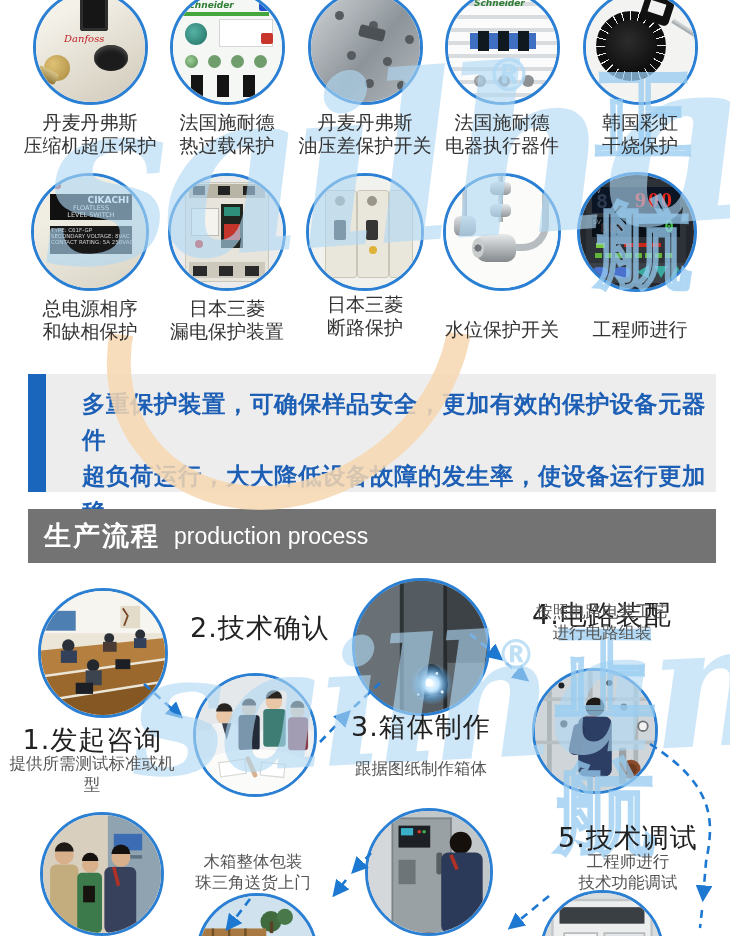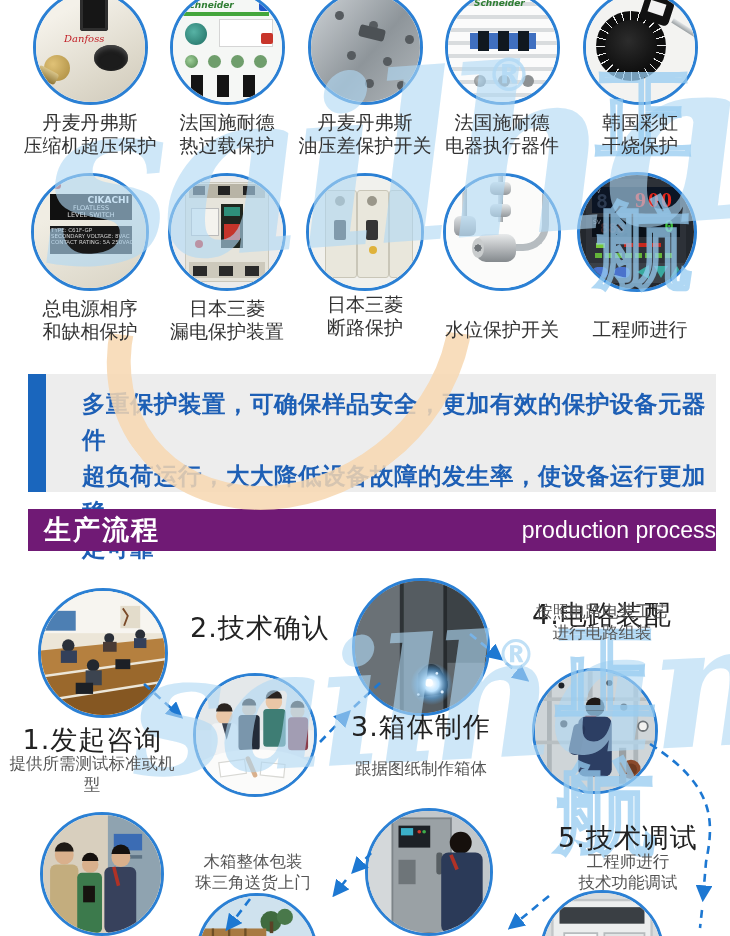--- a/index.html
+++ b/index.html
@@ -135,21 +135,21 @@
   .a-temp .tri{position:absolute;top:91px;width:0;height:0;border-left:7px solid transparent;border-right:7px solid transparent;border-bottom:12px solid #39a89e;}
   .a-temp .tr1{left:56px;transform:rotate(-90deg);} .a-temp .tr2{left:74px;transform:rotate(180deg);} .a-temp .tr3{left:90px;}
 
   
   .banner-bar{left:28px;top:374px;width:18px;height:118px;background:#1a66bd;z-index:4;}
   .banner-box{left:46px;top:374px;width:670px;height:118px;background:#ededed;z-index:4;}
   .banner-text{position:absolute;left:36px;top:12px;width:630px;font-size:23.5px;line-height:36px;
       font-weight:bold;color:#1d5fb5;white-space:pre-line;letter-spacing:0.5px;}
 
   
-  .sec-head{left:28px;top:509px;width:688px;height:42px;background:#701a75;z-index:4;display:flex;align-items:center;justify-content:space-between;}
+  .sec-head{left:28px;top:509px;width:688px;height:54px;background:#737373;z-index:4;display:flex;align-items:center;}
   .sec-zh{font-size:27px;font-weight:bold;color:#fff;margin-left:16px;letter-spacing:2px;}
   .sec-en{font-size:23px;color:#fff;margin-left:14px;font-family:"Liberation Sans",sans-serif;}
 
   
   .scirc{position:absolute;border-radius:50%;border:3px solid #2b80d4;overflow:hidden;background:#eee;box-sizing:border-box;z-index:2;}
   .scirc svg{position:absolute;left:0;top:0;width:100%;height:100%;}
   .stitle{position:absolute;z-index:6;text-align:center;font-size:27px;color:#222;letter-spacing:1px;white-space:nowrap;}
   .ssub{position:absolute;z-index:6;text-align:center;font-size:16.5px;line-height:21px;color:#555;white-space:pre-line;}
   .arrows{position:absolute;left:0;top:0;width:730px;height:936px;z-index:3;pointer-events:none;}
 </style>

